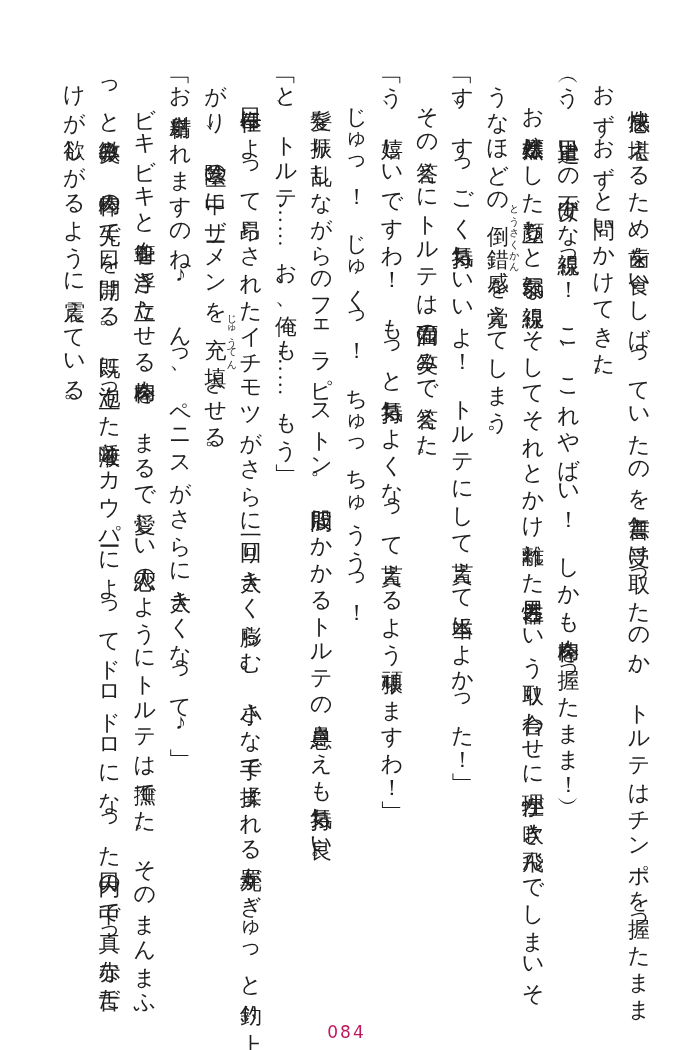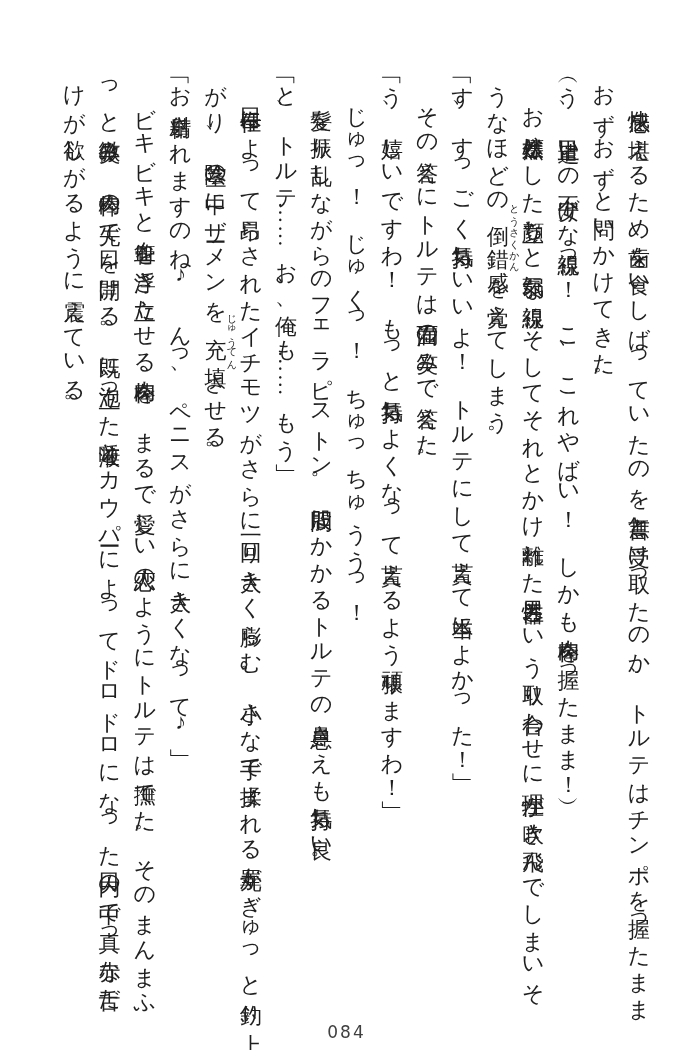--- a/index.html
+++ b/index.html
@@ -46,21 +46,21 @@
     color: #1f1f1f;
   }
   .page-number {
     position: absolute;
     left: 0;
     right: 0;
     bottom: 8px;
     text-align: center;
     font-family: "DejaVu Sans", "Liberation Sans", sans-serif;
     font-size: 17px;
-    color: #404040;
+    color: #be185d;
     letter-spacing: 2px;
   }
 </style>
 </head>
 <body>
 
 <div class="book-page">
   <div class="body-text">
       <p class="para indent">快感を堪えるため歯を食いしばっていたのを無言と受け取ったのか、トルテはチンポを握ったままおずおずと問いかけてきた。</p>
       <p class="para">（う、上目遣いの不安げな視線っ！　こ、これやばい！　しかも肉棒を握ったまま！）</p>

